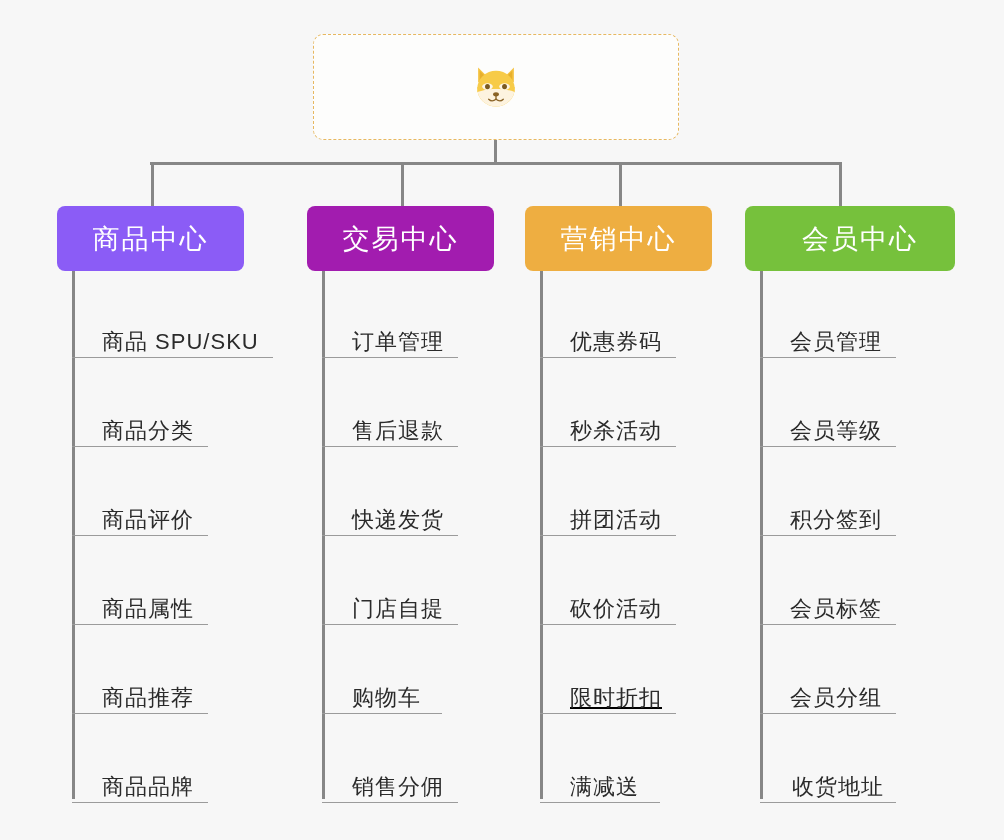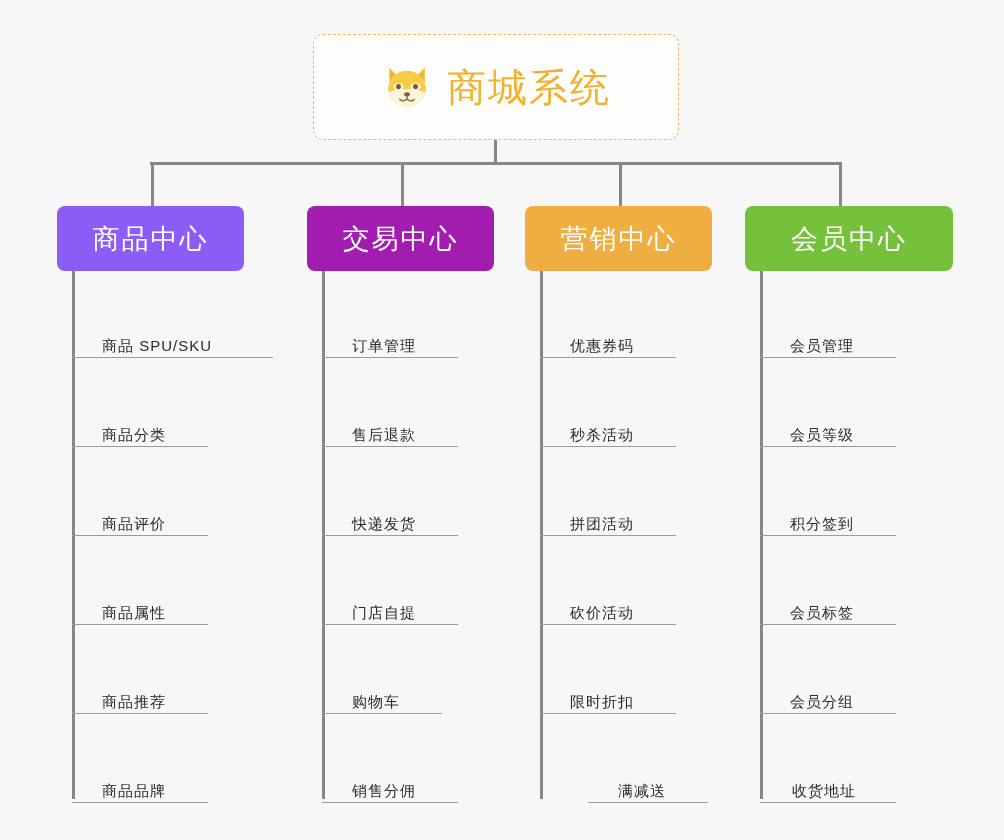--- a/index.html
+++ b/index.html
@@ -90,21 +90,21 @@
     position: absolute;
     height: 44px;
     display: flex;
     align-items: flex-end;
     box-sizing: border-box;
     border-bottom: 1.5px solid #9b9b9b;
     padding-left: 30px;
     padding-bottom: 4px;
   }
   .leaf-label {
-    font-size: 15px;
+    font-size: 22px;
     color: #2b2b2b;
     line-height: 1;
     white-space: nowrap;
     letter-spacing: 1px;
   }
 </style>
 </head>
 <body>
 
 <div id="canvas">
@@ -120,21 +120,20 @@
       <path d="M9 32 q23 -9 46 0 l0 6 q-23 -8 -46 0 z" fill="#f7cb48"></path>
       <ellipse cx="21.5" cy="31.5" rx="6.5" ry="4.2" fill="#fdf6e6"></ellipse>
       <ellipse cx="42.5" cy="31.5" rx="6.5" ry="4.2" fill="#fdf6e6"></ellipse>
       <ellipse cx="21.5" cy="31.5" rx="3" ry="3.2" fill="#7a5a20"></ellipse>
       <ellipse cx="42.5" cy="31.5" rx="3" ry="3.2" fill="#7a5a20"></ellipse>
       <ellipse cx="32" cy="41" rx="3.6" ry="2.6" fill="#8a6326"></ellipse>
       <path d="M32 43 L32 47" stroke="#8a6326" stroke-width="1.6" fill="none"></path>
       <path d="M32 47 q-5 4 -9 0" stroke="#8a6326" stroke-width="1.6" fill="none" stroke-linecap="round"></path>
       <path d="M32 47 q5 4 9 0" stroke="#8a6326" stroke-width="1.6" fill="none" stroke-linecap="round"></path>
     </svg>
-    <div class="root-title">商城系统</div>
   </div>
 
   <div class="line v-line" id="root-stem"></div>
   <div class="line h-line" id="bus"></div>
 
   <div id="branches">
       <div class="line v-line head-drop" style="left: 151px;"></div>
       <div class="head-box" style="left: 57px; width: 187px; background: #8b5cf6;">
         <span>商品中心</span>
       </div>
@@ -190,28 +189,28 @@
       </div>
       <div class="leaf" style="left: 540px; top: 403px; width: 136px;">
         <span class="leaf-label">秒杀活动</span>
       </div>
       <div class="leaf" style="left: 540px; top: 492px; width: 136px;">
         <span class="leaf-label">拼团活动</span>
       </div>
       <div class="leaf" style="left: 540px; top: 581px; width: 136px;">
         <span class="leaf-label">砍价活动</span>
       </div>
-      <div class="leaf" style="left: 540px; top: 670px; width: 136px;">
+      <div class="leaf" style="left: 540px; top: 670px; width: 136px; text-decoration: underline;">
         <span class="leaf-label">限时折扣</span>
       </div>
-      <div class="leaf" style="left: 540px; top: 759px; width: 120px; margin-left: 48px;">
+      <div class="leaf" style="left: 540px; top: 759px; width: 120px;">
         <span class="leaf-label">满减送</span>
       </div>
       <div class="line v-line head-drop" style="left: 839px;"></div>
-      <div class="head-box" style="left: 745px; width: 208px; background: rgb(118, 193, 60);">
+      <div class="head-box" style="left: 745px; width: 190px; background: rgb(118, 193, 60); padding-left: 20px;">
         <span>会员中心</span>
       </div>
       <div class="line v-line trunk" style="left: 760px;"></div>
       <div class="leaf" style="left: 760px; top: 314px; width: 136px;">
         <span class="leaf-label">会员管理</span>
       </div>
       <div class="leaf" style="left: 760px; top: 403px; width: 136px;">
         <span class="leaf-label">会员等级</span>
       </div>
       <div class="leaf" style="left: 760px; top: 492px; width: 136px;">

